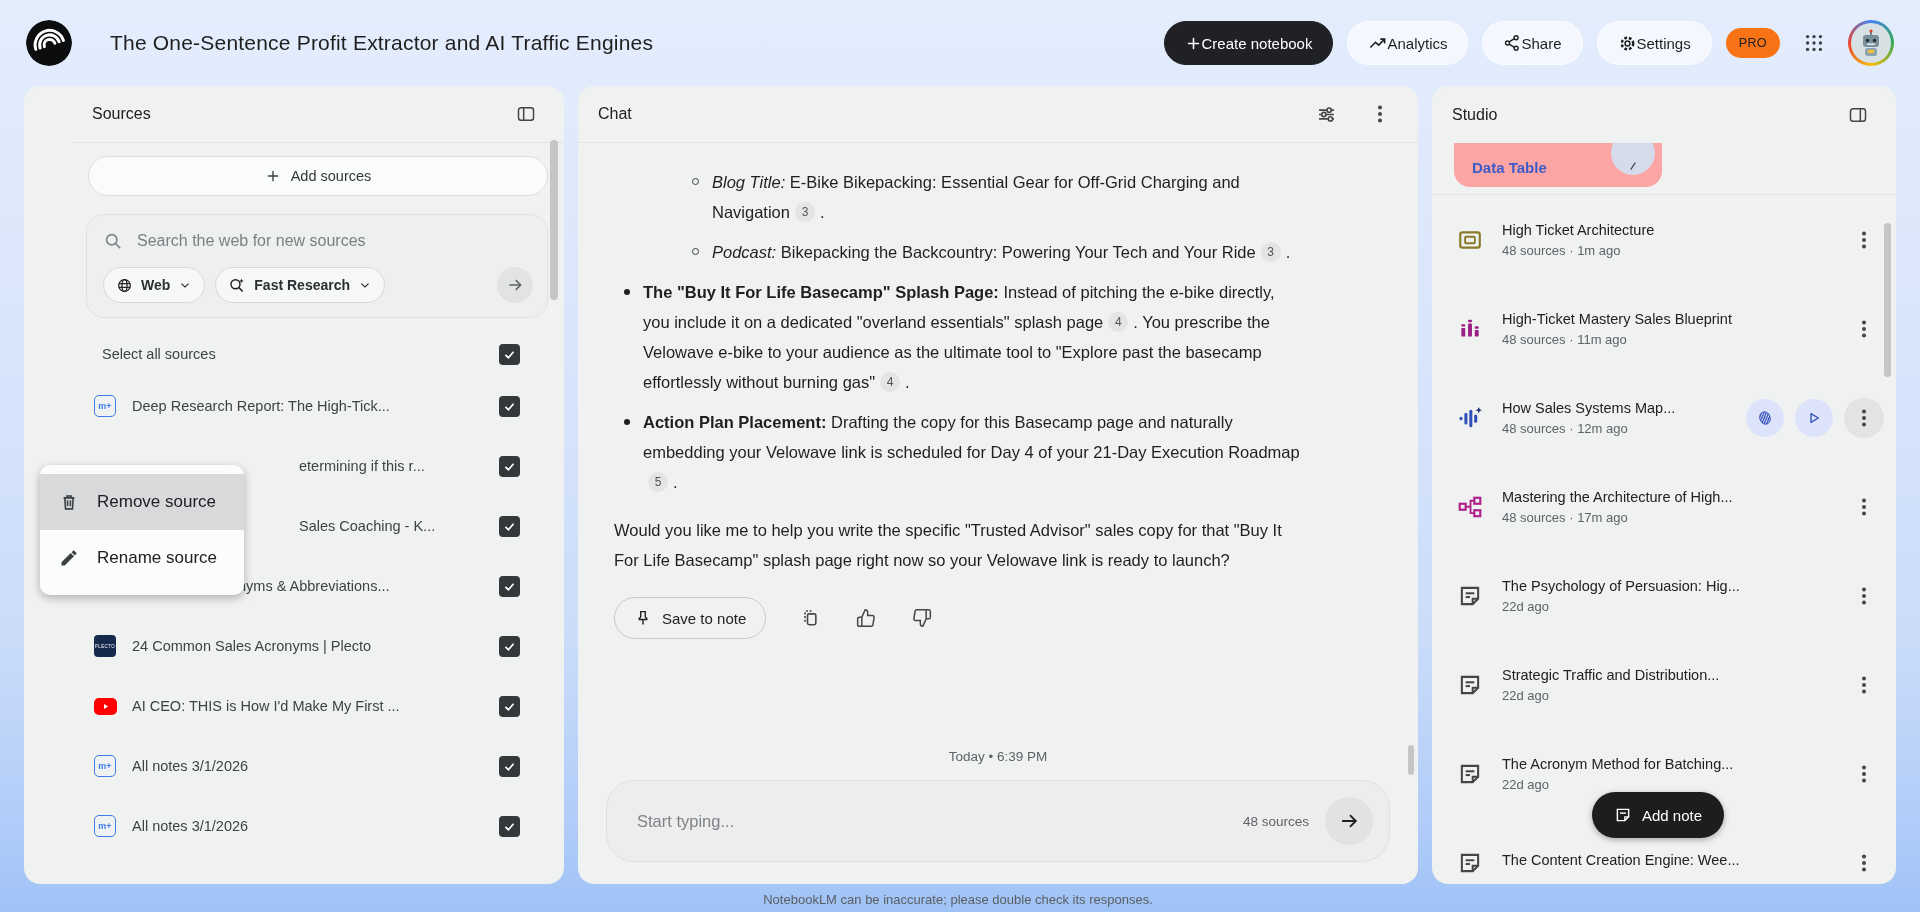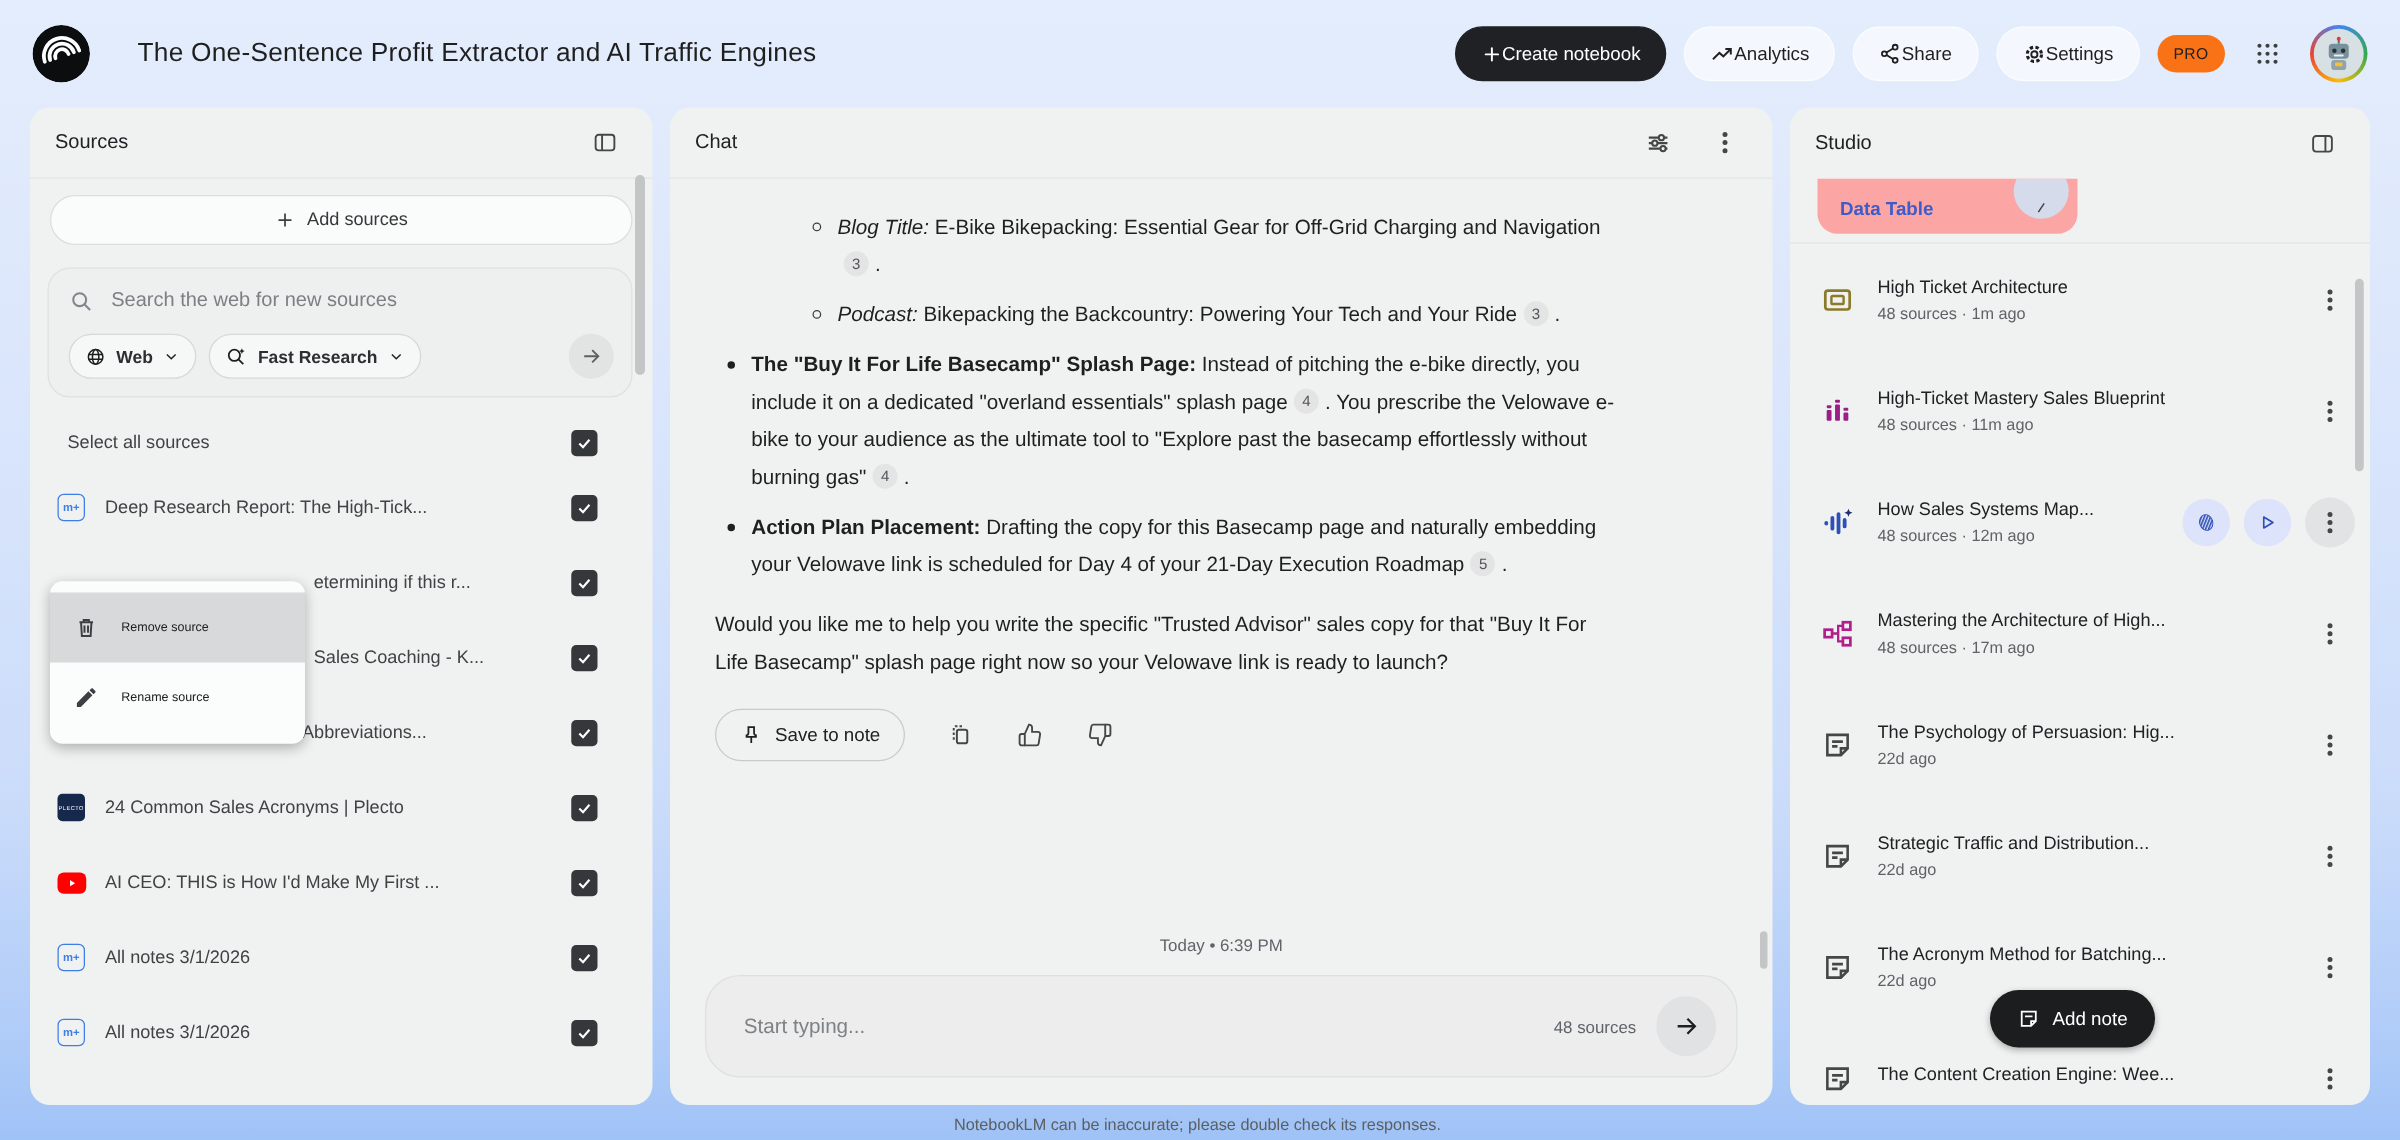--- a/index.html
+++ b/index.html
@@ -29,21 +29,21 @@
   
   .content { display:flex; gap:14px; padding:0 24px; height:798px; }
   .panel { background:#f0f1f1; border-radius:16px; position:relative; overflow:hidden; }
   .panel-header { height:57px; display:flex; align-items:center; padding:0 20px;
                   font-size:16px; color:#202124; }
   .panel-header .spacer { flex:1; }
   .hdr-icon-btn { width:36px; height:36px; display:flex; align-items:center; justify-content:center;
                   color:#444746; cursor:pointer; border-radius:50%; }
   .divided { border-bottom:1px solid #e2e3e3; }
   
-  .sources-panel { width:498px; flex:0 0 auto; }
+  .sources-panel { width:540px; flex:0 0 auto;padding-left:48px; }
   .add-sources-btn { margin:13px 16px 0 16px; height:40px; border-radius:20px;
                      border:1px solid #dcdddd; background:#fafbfb; display:flex; align-items:center;
                      justify-content:center; gap:10px; font-size:14.5px; color:#35383b; cursor:pointer; }
   .search-card { margin:18px 16px 0 14px; border:1px solid #dfe0e0; background:#eeefef;
                  border-radius:18px; padding:16px 14px 14px 16px; }
   .search-row { display:flex; align-items:center; gap:14px; }
   .search-row input { flex:1; border:none; outline:none; background:transparent;
                       font-size:16px; color:#1f1f1f; font-family:inherit; }
   .search-row input::placeholder { color:#7c8084; }
   .chips-row { display:flex; align-items:center; margin-top:16px; gap:10px;font-weight:bold; }
@@ -62,21 +62,21 @@
   .md-ic { width:22px; height:22px; border:1.6px solid #3e7de8; border-radius:5px; color:#3e7de8;
            font-size:9px; display:flex; align-items:center; justify-content:center; font-weight:bold; }
   .plecto-ic { width:22px; height:22px; background:#16294d; border-radius:4px; color:#fff;
                font-size:4.5px; letter-spacing:.4px; display:flex; align-items:center; justify-content:center; }
   .yt-ic { width:23px; height:17px; background:#f00; border-radius:5px;
            display:flex; align-items:center; justify-content:center; }
   
   .ctx-menu { position:absolute; left:16px; top:379px; width:204px; background:#fbfcfc;
               border-radius:10px; box-shadow:0 3px 10px rgba(0,0,0,.28); padding:9px 0; z-index:6; }
   .ctx-item { height:56px; display:flex; align-items:center; gap:18px; padding:0 19px;
-              font-size:10px; color:#202124; cursor:pointer; }
+              font-size:17px; color:#202124; cursor:pointer; }
   .ctx-item.hovered { background:#d8d9da; }
   .scroll-thumb { position:absolute; width:8px; border-radius:4px; background:#c3c5c6; }
   
   .chat-panel { flex:1; display:flex; flex-direction:column; }
   .chat-hdr-icons { display:flex; align-items:center; gap:18px; margin-left:auto; }
   .chat-body { flex:1; overflow:hidden; padding:24px 118px 0 36px; font-size:16.5px; line-height:30px; }
   .bullet { display:flex; margin-bottom:10px; }
   .bullet .dot { width:6px; height:6px; border-radius:50%; background:#1f1f1f; flex:0 0 auto;
                  margin:12px 0 0 10px; }
   .bullet .circ { width:7px; height:7px; border-radius:50%; border:1.5px solid #3c4043; background:transparent;

